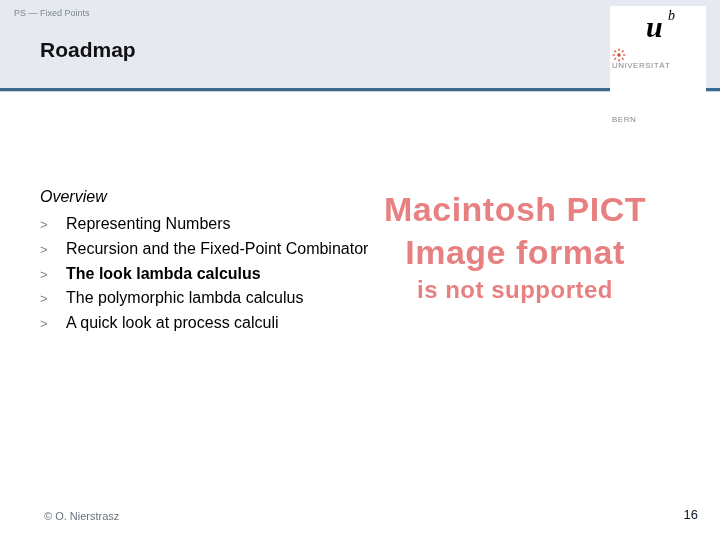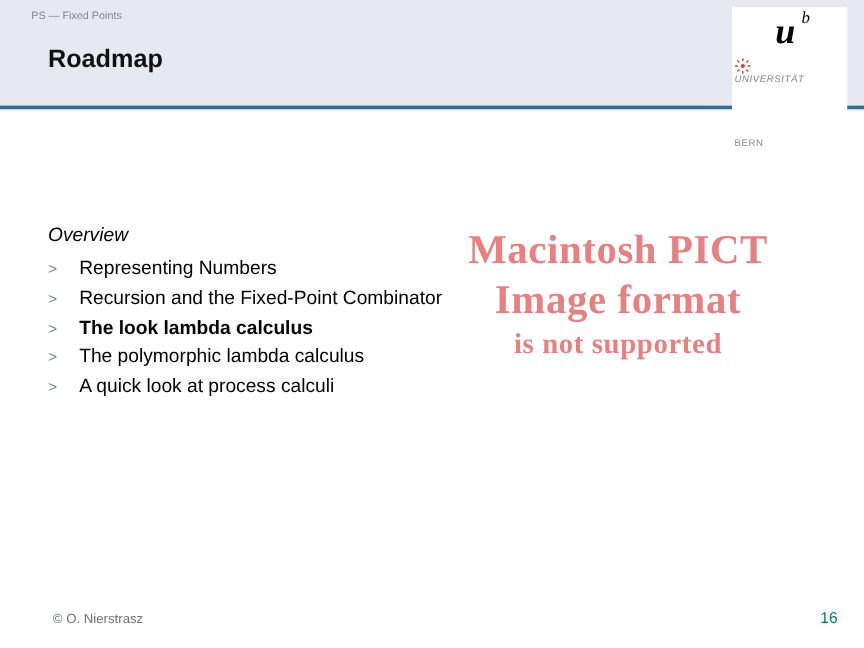--- a/index.html
+++ b/index.html
@@ -5,48 +5,48 @@
   * { margin: 0; padding: 0; box-sizing: border-box; }
   html, body { width: 720px; height: 540px; font-family: Arial, Helvetica, sans-serif; background: #fff; color: #000; overflow: hidden; }
   .slide { position: relative; width: 720px; height: 540px; background: #fff; }
 
   
   .hdr { position: absolute; top: 0; left: 0; right: 0; height: 90px; }
   .hdr-top { position: absolute; top: 0; left: 0; right: 0; height: 88px; background: #e6eaf0; }
   .hdr-rule { position: absolute; left: 0; right: 0; top: 88px; height: 3px; background: #3c6a8e; }
   .hdr-rule2 { position: absolute; left: 0; right: 0; top: 91px; height: 1px; background: #c9d1db; }
 
-  .breadcrumb { position: absolute; top: 8px; left: 26px; font-size: 9px; color: #7c8791; }
+  .breadcrumb { position: absolute; top: 8px; left: 14px; font-size: 9px; color: #7c8791; }
   .title { position: absolute; top: 38px; left: 40px; font-size: 21px; font-weight: 700; color: #111; }
 
   
   .logo-box { position: absolute; top: 6px; right: 14px; width: 96px; height: 90px; background: #fff; }
   .logo-u { font-family: Georgia, 'Times New Roman', serif; font-style: italic; font-weight: 700; font-size: 30px; color: #000; position: absolute; top: 4px; left: 36px; }
   .logo-b { font-family: Georgia, 'Times New Roman', serif; font-style: italic; font-size: 14px; color: #000; position: absolute; top: 2px; left: 58px; }
   .logo-burst { position: absolute; top: 42px; left: 2px; width: 14px; height: 14px; }
-  .logo-uni { position: absolute; top: 55px; left: 2px; font-size: 8px; letter-spacing: 0.5px; color: #888; font-style: italic; }
+  .logo-uni { position: absolute; top: 55px; left: 2px; font-size: 8px; letter-spacing: 0.5px; color: #888; }
   .logo-bern { position: absolute; top: 65px; left: 2px; font-size: 8px; letter-spacing: 0.5px; color: #888; margin-top: 44px; }
 
   
   .body { position: absolute; top: 188px; left: 40px; right: 40px; }
   .ovw { font-weight: 400; font-style: italic; font-size: 16px; margin-bottom: 6px; }
   ul.items { list-style: none; }
   ul.items li { display: flex; align-items: baseline; font-size: 16px; line-height: 1.55; }
   ul.items li .gt { width: 26px; color: #7c8791; font-size: 13px; }
   ul.items li.bold .txt { font-weight: 700; }
 
   
-  .wm { position: absolute; top: 190px; left: 330px; right: 20px; text-align: center; font-family: Liberation Serif, serif; font-weight: 700; color: #e36a6a; opacity: 0.85; pointer-events: none; }
+  .wm { position: absolute; top: 190px; left: 330px; right: 20px; text-align: center; font-family: Liberation Sans, sans-serif; font-weight: 700; color: #e36a6a; opacity: 0.85; pointer-events: none; }
   .wm .l1 { font-size: 34px; letter-spacing: 0.5px; }
   .wm .l2 { font-size: 34px; letter-spacing: 0.5px; margin-top: 4px; }
   .wm .l3 { font-size: 24px; letter-spacing: 0.5px; margin-top: 4px; }
 
   
   .footer-left { position: absolute; bottom: 18px; left: 44px; font-size: 11px; color: #6a737b; }
-  .footer-right { position: absolute; bottom: 18px; right: 22px; font-size: 13px; color: #0f766e; margin-left: 20px; }
+  .footer-right { position: absolute; bottom: 18px; right: 22px; font-size: 13px; color: #0f172a; margin-left: 20px; }
 </style>
 </head>
 <body>
 
 <div class="slide">
 
   <div class="hdr">
     <div class="hdr-top"></div>
     <div class="hdr-rule"></div>
     <div class="hdr-rule2"></div>

